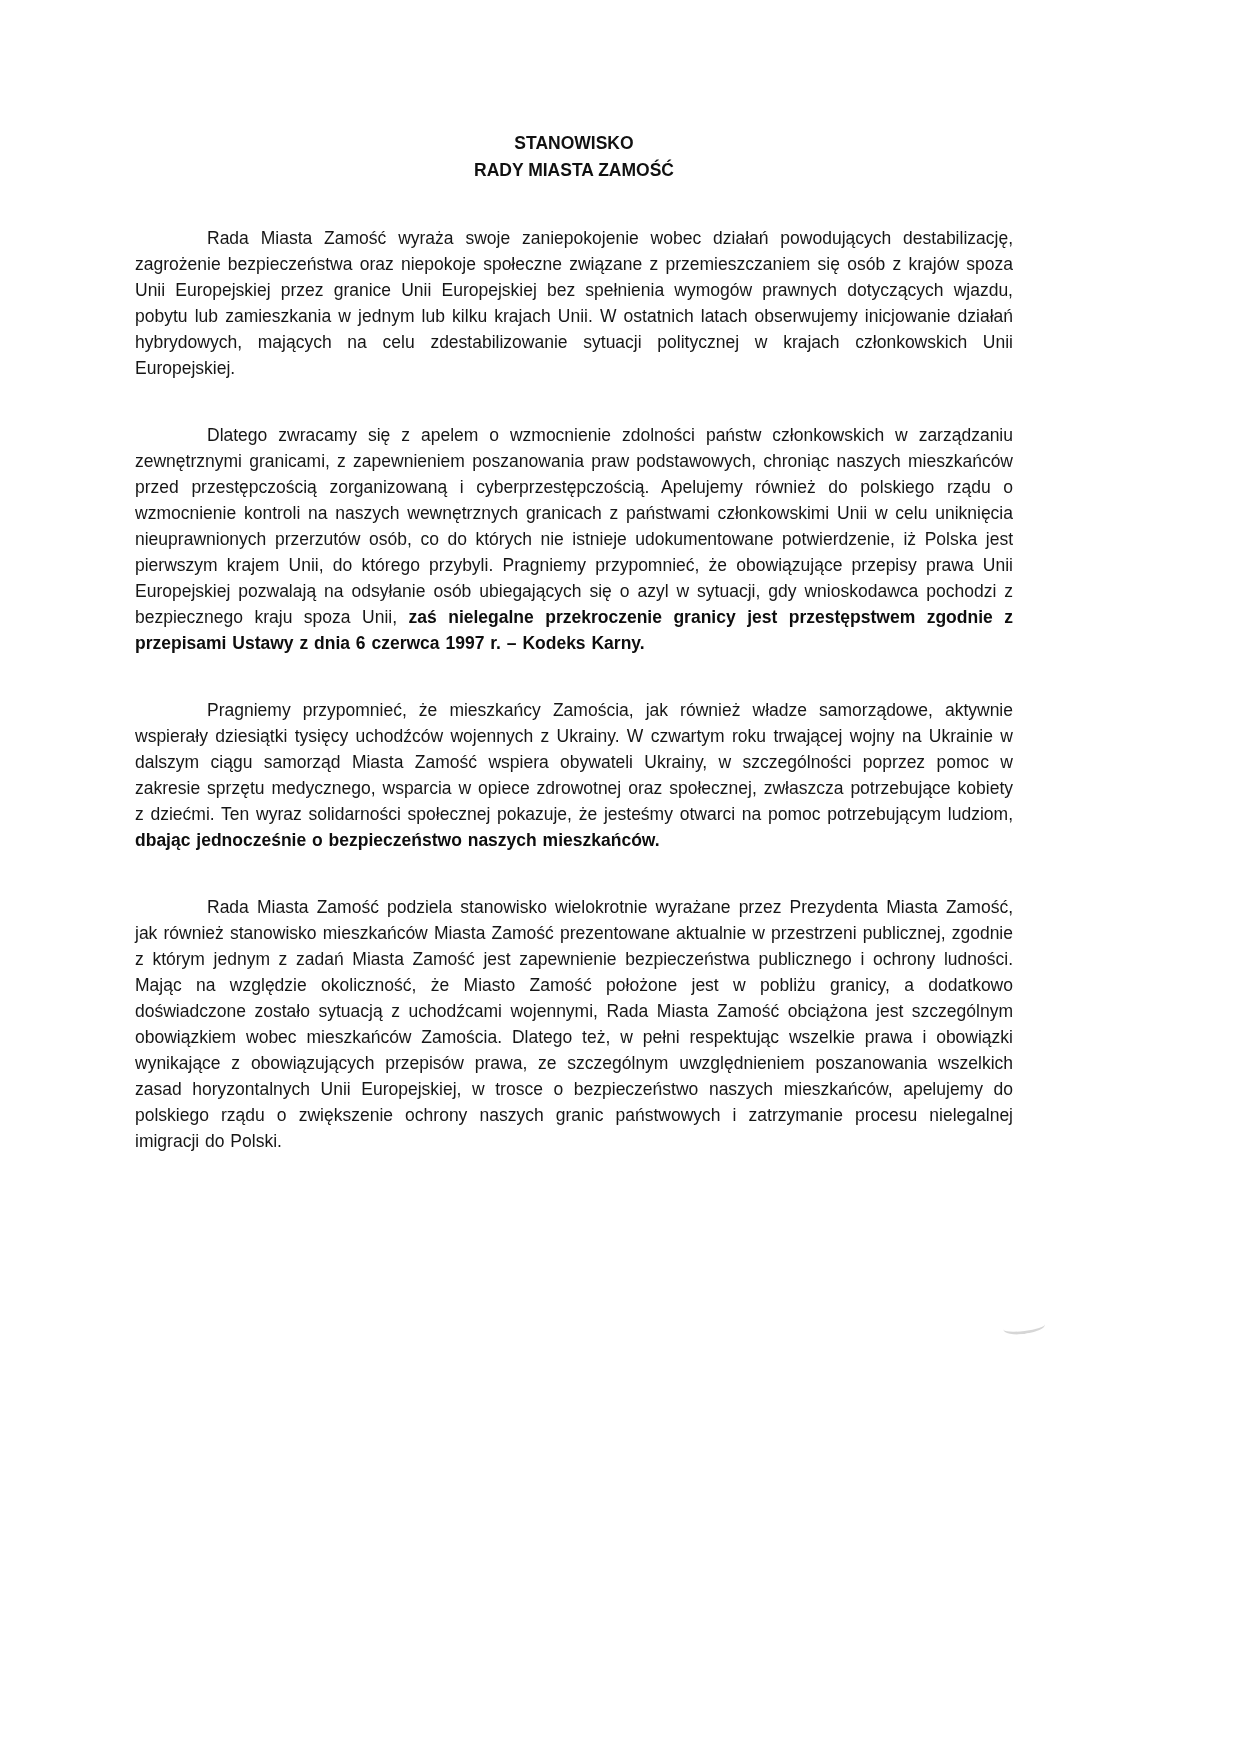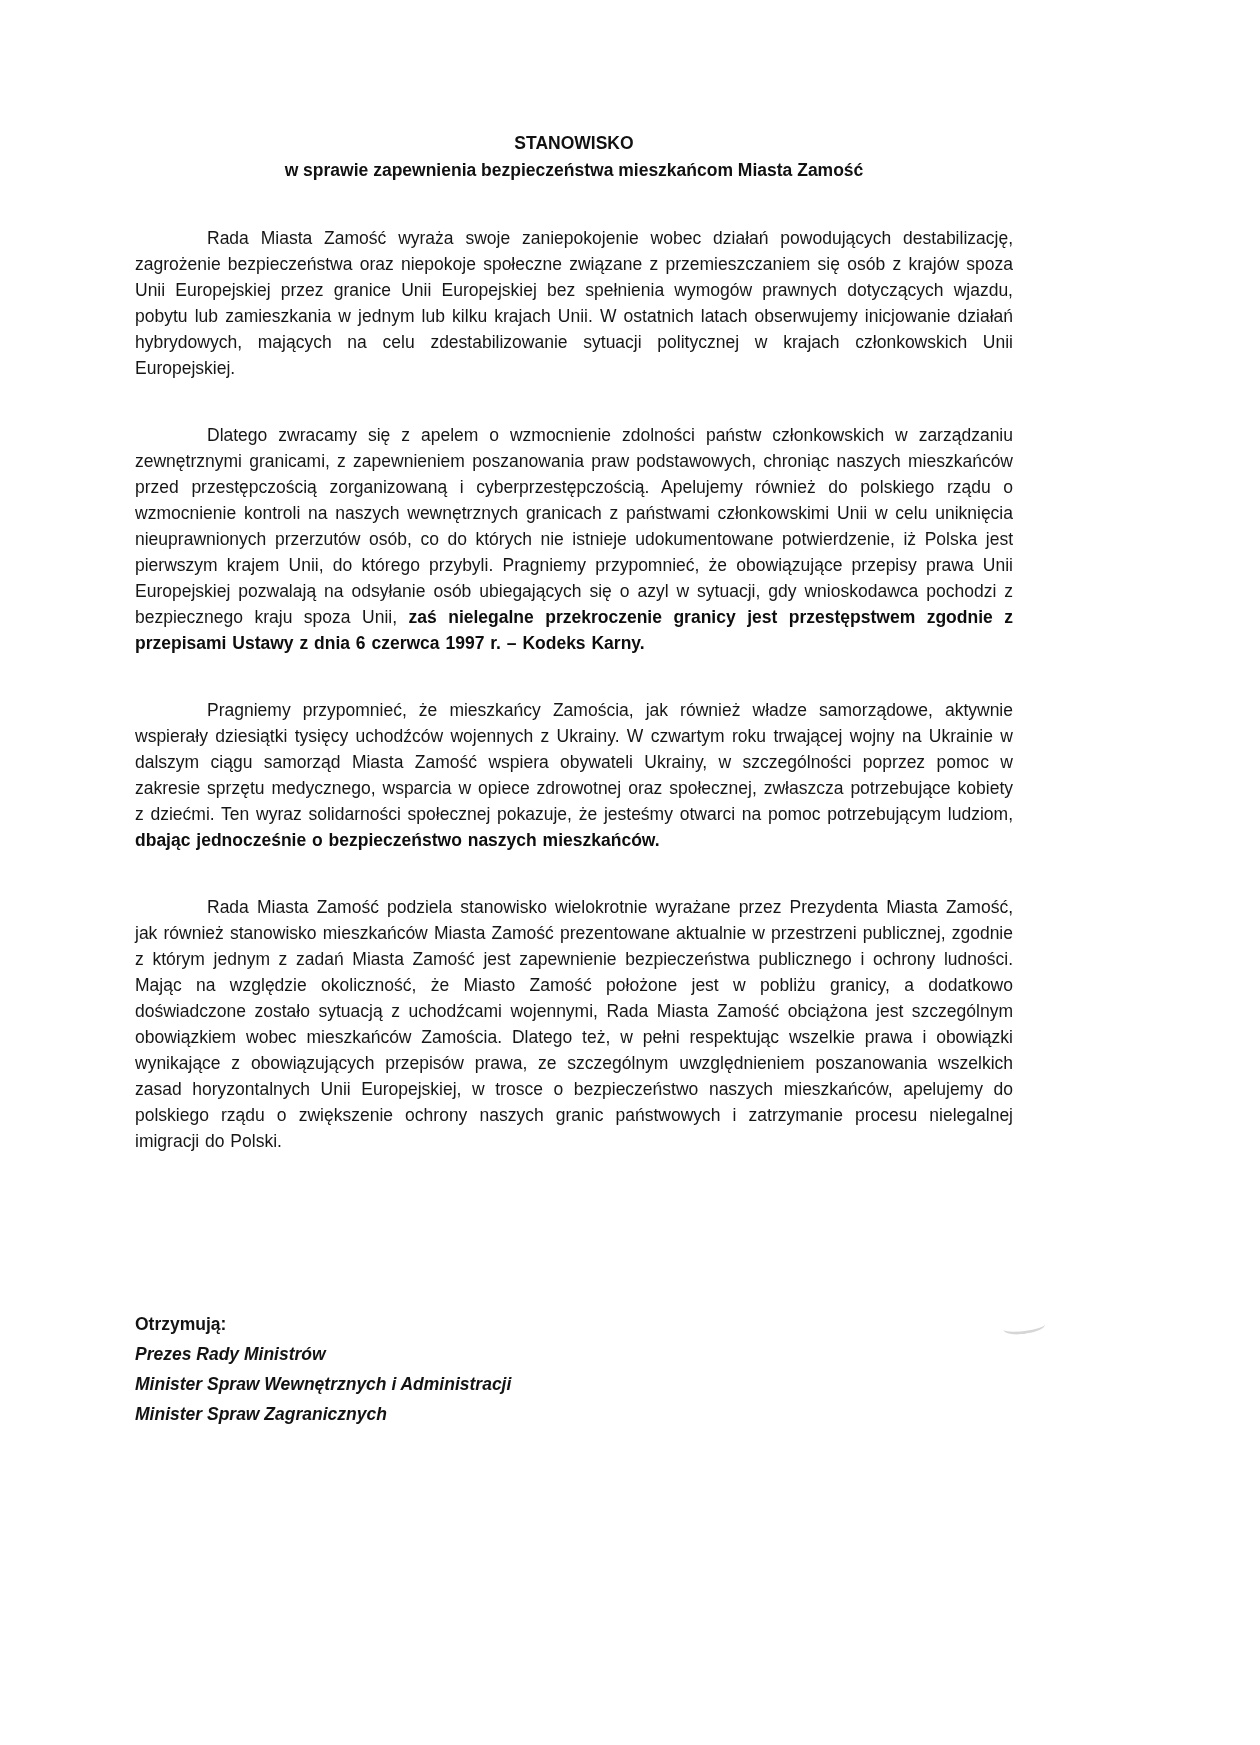--- a/index.html
+++ b/index.html
@@ -54,35 +54,29 @@
     transform: rotate(-7deg);
   }
 </style>
 </head>
 <body>
 
 <div class="page">
 
   <div class="title-block">
     <div>STANOWISKO</div>
-    <div>w sprawie zapewnienia bezpieczeństwa mieszkańcom Miasta Zamość</div>
+    <div>RADY MIASTA ZAMOŚĆ</div>
   </div>
 
   <div class="body-text">
     <p class="para"><span>Rada Miasta Zamość wyraża swoje zaniepokojenie wobec działań powodujących destabilizację, zagrożenie bezpieczeństwa oraz niepokoje społeczne związane z przemieszczaniem się osób z krajów spoza Unii Europejskiej przez granice Unii Europejskiej bez spełnienia wymogów prawnych dotyczących wjazdu, pobytu lub zamieszkania w jednym lub kilku krajach Unii. W ostatnich latach obserwujemy inicjowanie działań hybrydowych, mających na celu zdestabilizowanie sytuacji politycznej w krajach członkowskich Unii Europejskiej.</span><span class="bold-seg"></span></p>
 
     <p class="para"><span>Dlatego zwracamy się z apelem o wzmocnienie zdolności państw członkowskich w zarządzaniu zewnętrznymi granicami, z zapewnieniem poszanowania praw podstawowych, chroniąc naszych mieszkańców przed przestępczością zorganizowaną i cyberprzestępczością. Apelujemy również do polskiego rządu o wzmocnienie kontroli na naszych wewnętrznych granicach z państwami członkowskimi Unii w celu uniknięcia nieuprawnionych przerzutów osób, co do których nie istnieje udokumentowane potwierdzenie, iż Polska jest pierwszym krajem Unii, do którego przybyli. Pragniemy przypomnieć, że obowiązujące przepisy prawa Unii Europejskiej pozwalają na odsyłanie osób ubiegających się o azyl w sytuacji, gdy wnioskodawca pochodzi z bezpiecznego kraju spoza Unii, </span><span class="bold-seg">zaś nielegalne przekroczenie granicy jest przestępstwem zgodnie z przepisami Ustawy z dnia 6 czerwca 1997 r. – Kodeks Karny.</span></p>
 
     <p class="para"><span>Pragniemy przypomnieć, że mieszkańcy Zamościa, jak również władze samorządowe, aktywnie wspierały dziesiątki tysięcy uchodźców wojennych z Ukrainy. W czwartym roku trwającej wojny na Ukrainie w dalszym ciągu samorząd Miasta Zamość wspiera obywateli Ukrainy, w szczególności poprzez pomoc w zakresie sprzętu medycznego, wsparcia w opiece zdrowotnej oraz społecznej, zwłaszcza potrzebujące kobiety z dziećmi. Ten wyraz solidarności społecznej pokazuje, że jesteśmy otwarci na pomoc potrzebującym ludziom, </span><span class="bold-seg">dbając jednocześnie o bezpieczeństwo naszych mieszkańców.</span></p>
 
     <p class="para"><span>Rada Miasta Zamość podziela stanowisko wielokrotnie wyrażane przez Prezydenta Miasta Zamość, jak również stanowisko mieszkańców Miasta Zamość prezentowane aktualnie w przestrzeni publicznej, zgodnie z którym jednym z zadań Miasta Zamość jest zapewnienie bezpieczeństwa publicznego i ochrony ludności. Mając na względzie okoliczność, że Miasto Zamość położone jest w pobliżu granicy, a dodatkowo doświadczone zostało sytuacją z uchodźcami wojennymi, Rada Miasta Zamość obciążona jest szczególnym obowiązkiem wobec mieszkańców Zamościa. Dlatego też, w pełni respektując wszelkie prawa i obowiązki wynikające z obowiązujących przepisów prawa, ze szczególnym uwzględnieniem poszanowania wszelkich zasad horyzontalnych Unii Europejskiej, w trosce o bezpieczeństwo naszych mieszkańców, apelujemy do polskiego rządu o zwiększenie ochrony naszych granic państwowych i zatrzymanie procesu nielegalnej imigracji do Polski.</span><span class="bold-seg"></span></p>
   </div>
 
-  <div class="footer">
-    <div class="footer-label">Otrzymują:</div>
-    <div class="recipient">Prezes Rady Ministrów</div>
-    <div class="recipient">Minister Spraw Wewnętrznych i Administracji</div>
-    <div class="recipient">Minister Spraw Zagranicznych</div>
-  </div>
 
   <div class="scan-artifact"></div>
 
 </div>
 
 </body></html>

